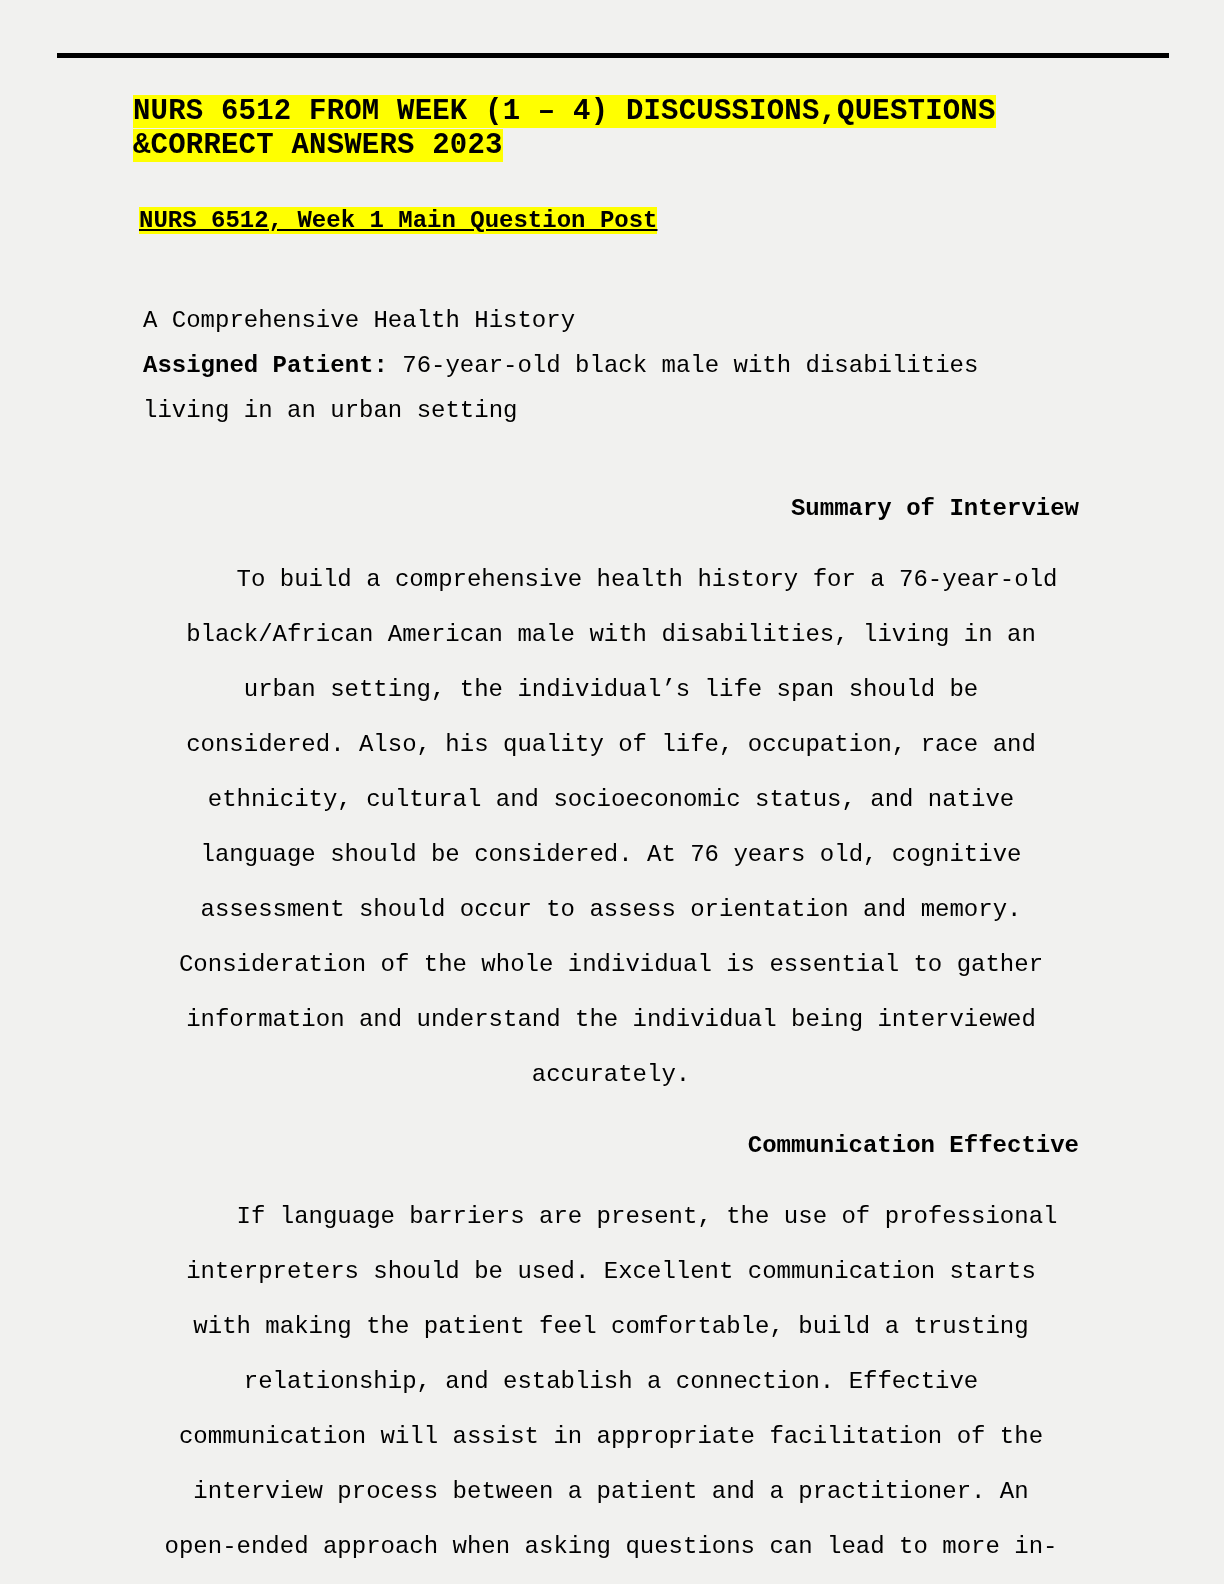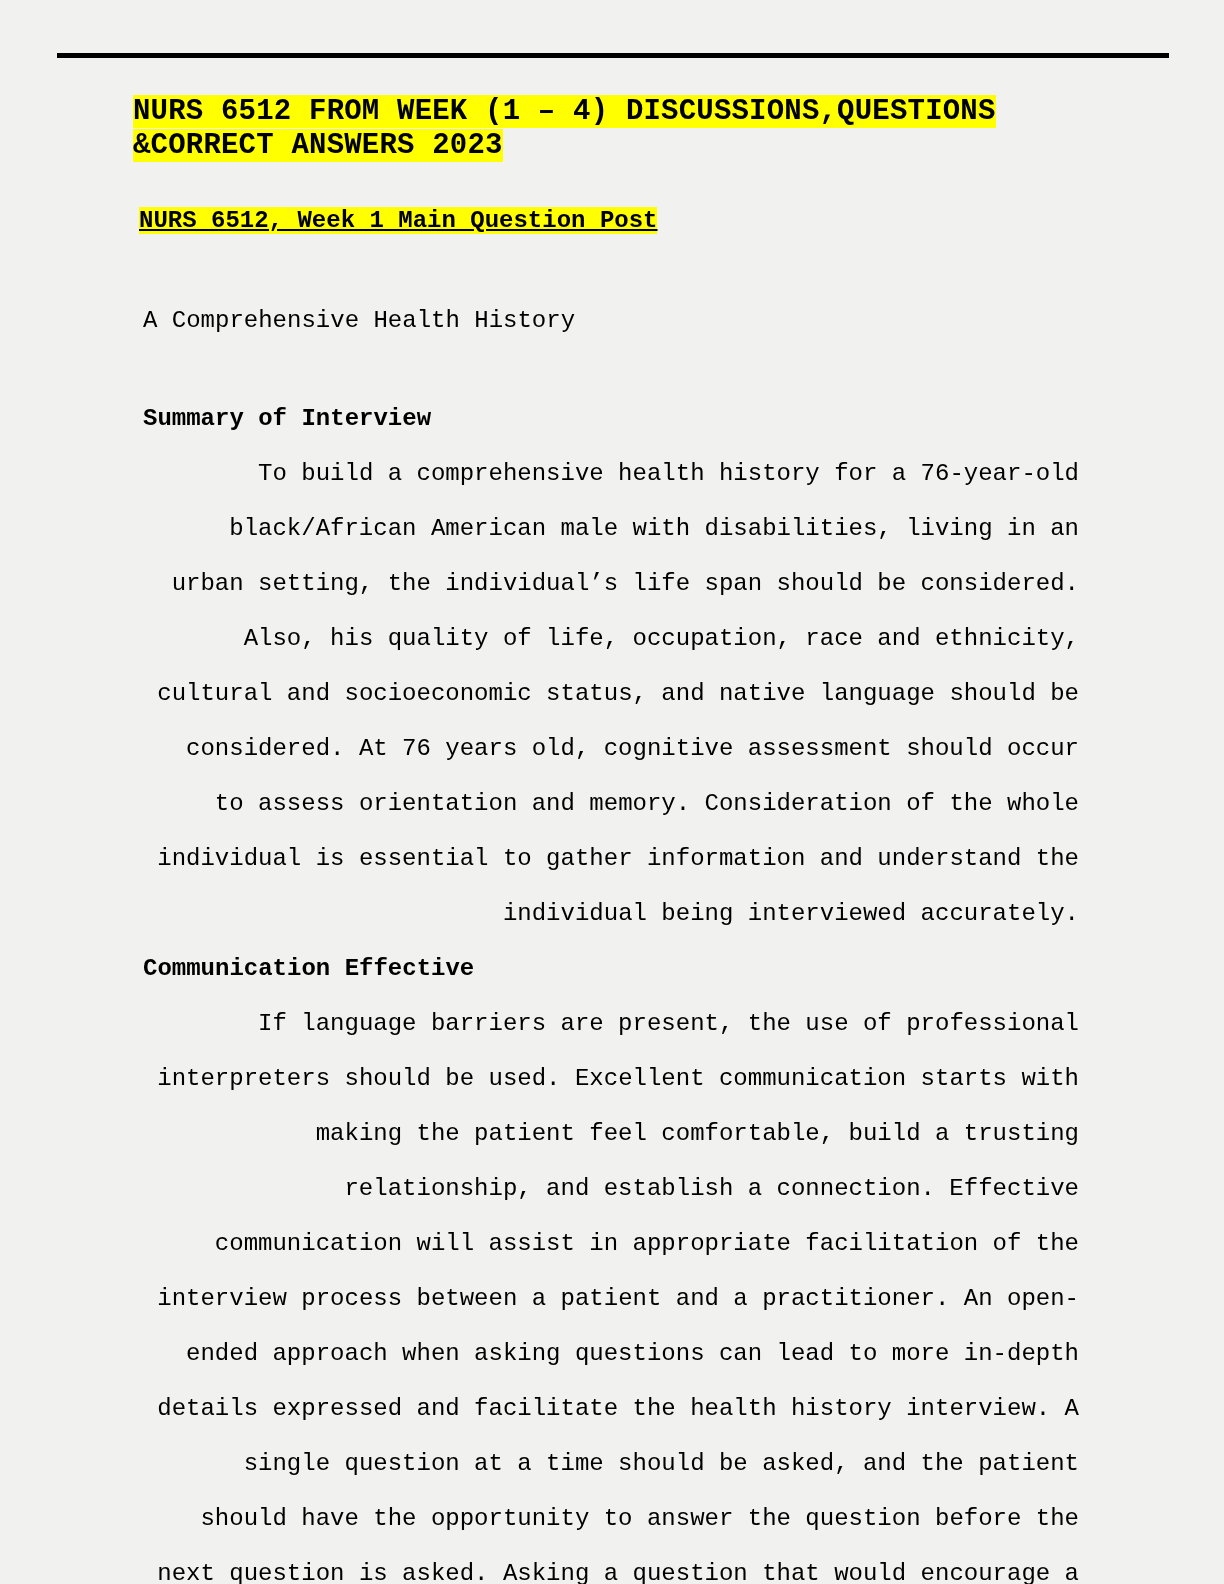--- a/index.html
+++ b/index.html
@@ -65,43 +65,47 @@
   .body-text {
     margin: 48px 0 0 10px;
     width: 936px;
     font-size: 24px;
     line-height: 55px;
   }
   .section-heading {
     margin: 0;
     font-size: 24px;
     font-weight: bold;
-    text-align: left;
+    text-align: right;
   }
   .para {
-    margin: 0;
+    margin: 16px;
     text-indent: 72px;
-    text-align: right;
+    text-align: center;
   }
 </style>
 </head>
 <body>
 
 <div class="page">
 
   <div class="top-rule"></div>
 
   <div class="content">
 
     <h1 class="doc-title"><span class="hl">NURS 6512 FROM WEEK (1 – 4) DISCUSSIONS,QUESTIONS &amp;CORRECT ANSWERS 2023</span></h1>
 
     <h2 class="doc-subtitle"><span class="hl">NURS 6512, Week 1 Main Question Post</span></h2>
 
     <div class="intro">
       <p class="centered">A Comprehensive Health History</p>
+      <p>
+        <span class="bold">Assigned Patient:</span>
+        <span>76-year-old black male with disabilities living in an urban setting</span>
+      </p>
     </div>
 
     <div class="body-text">
 
       <p class="section-heading">Summary of Interview</p>
 
       <p class="para">To build a comprehensive health history for a 76-year-old black/African American male with disabilities, living in an urban setting, the individual’s life span should be considered. Also, his quality of life, occupation, race and ethnicity, cultural and socioeconomic status, and native language should be considered. At 76 years old, cognitive assessment should occur to assess orientation and memory.  Consideration of the whole individual is essential to gather information and understand the individual being interviewed accurately.</p>
 
       <p class="section-heading">Communication Effective</p>
 

